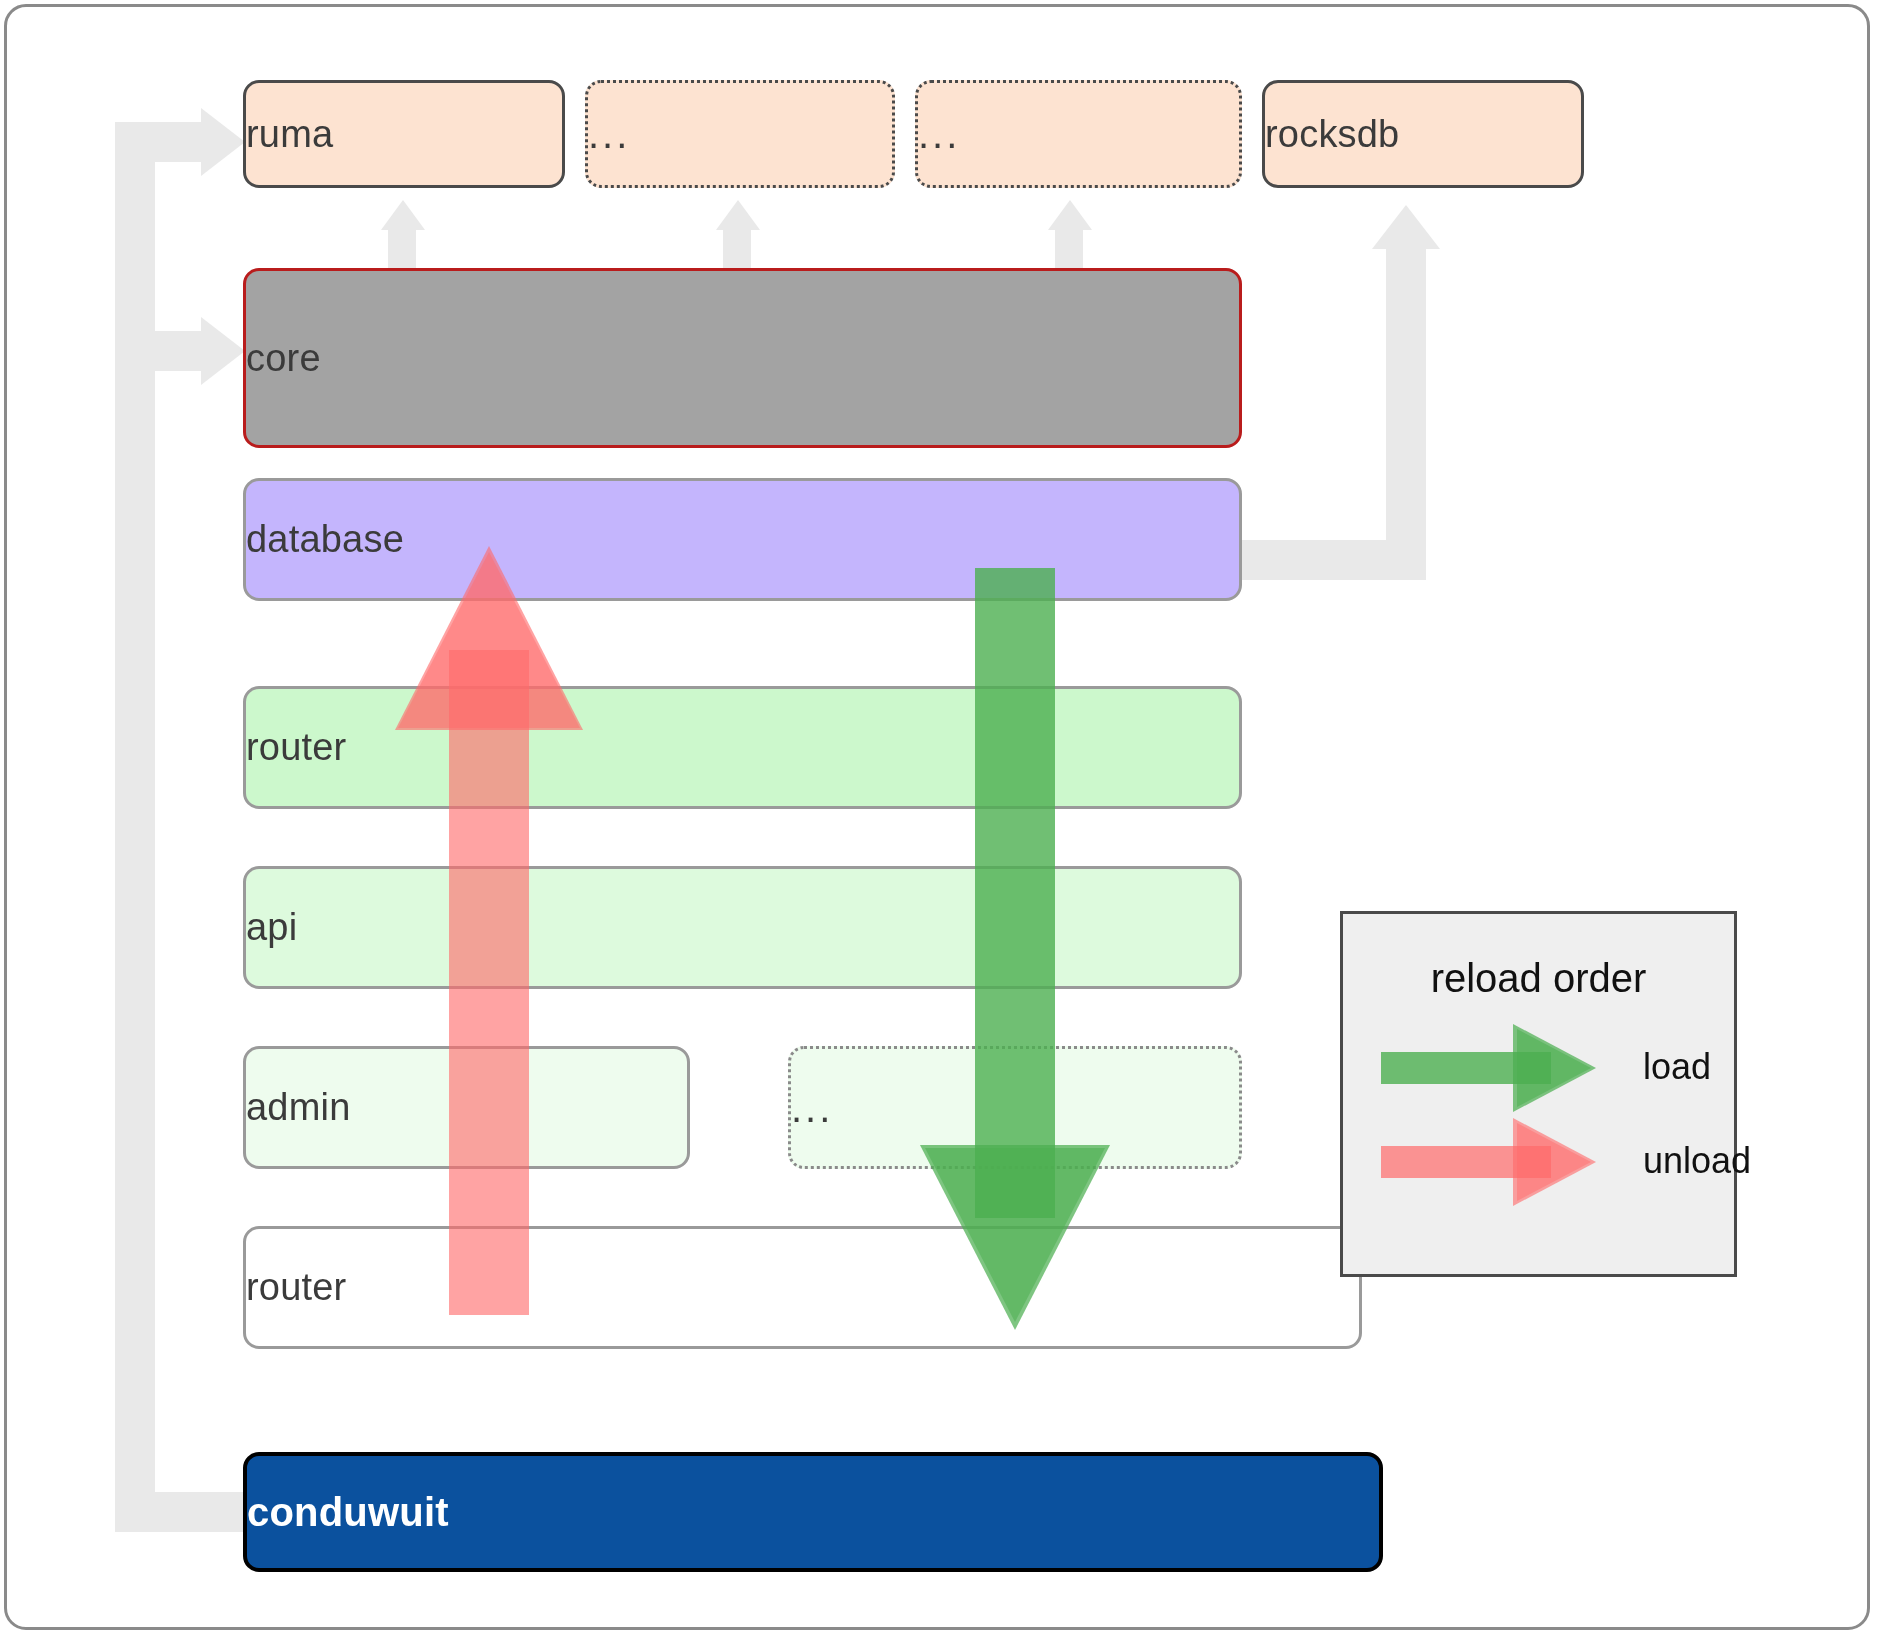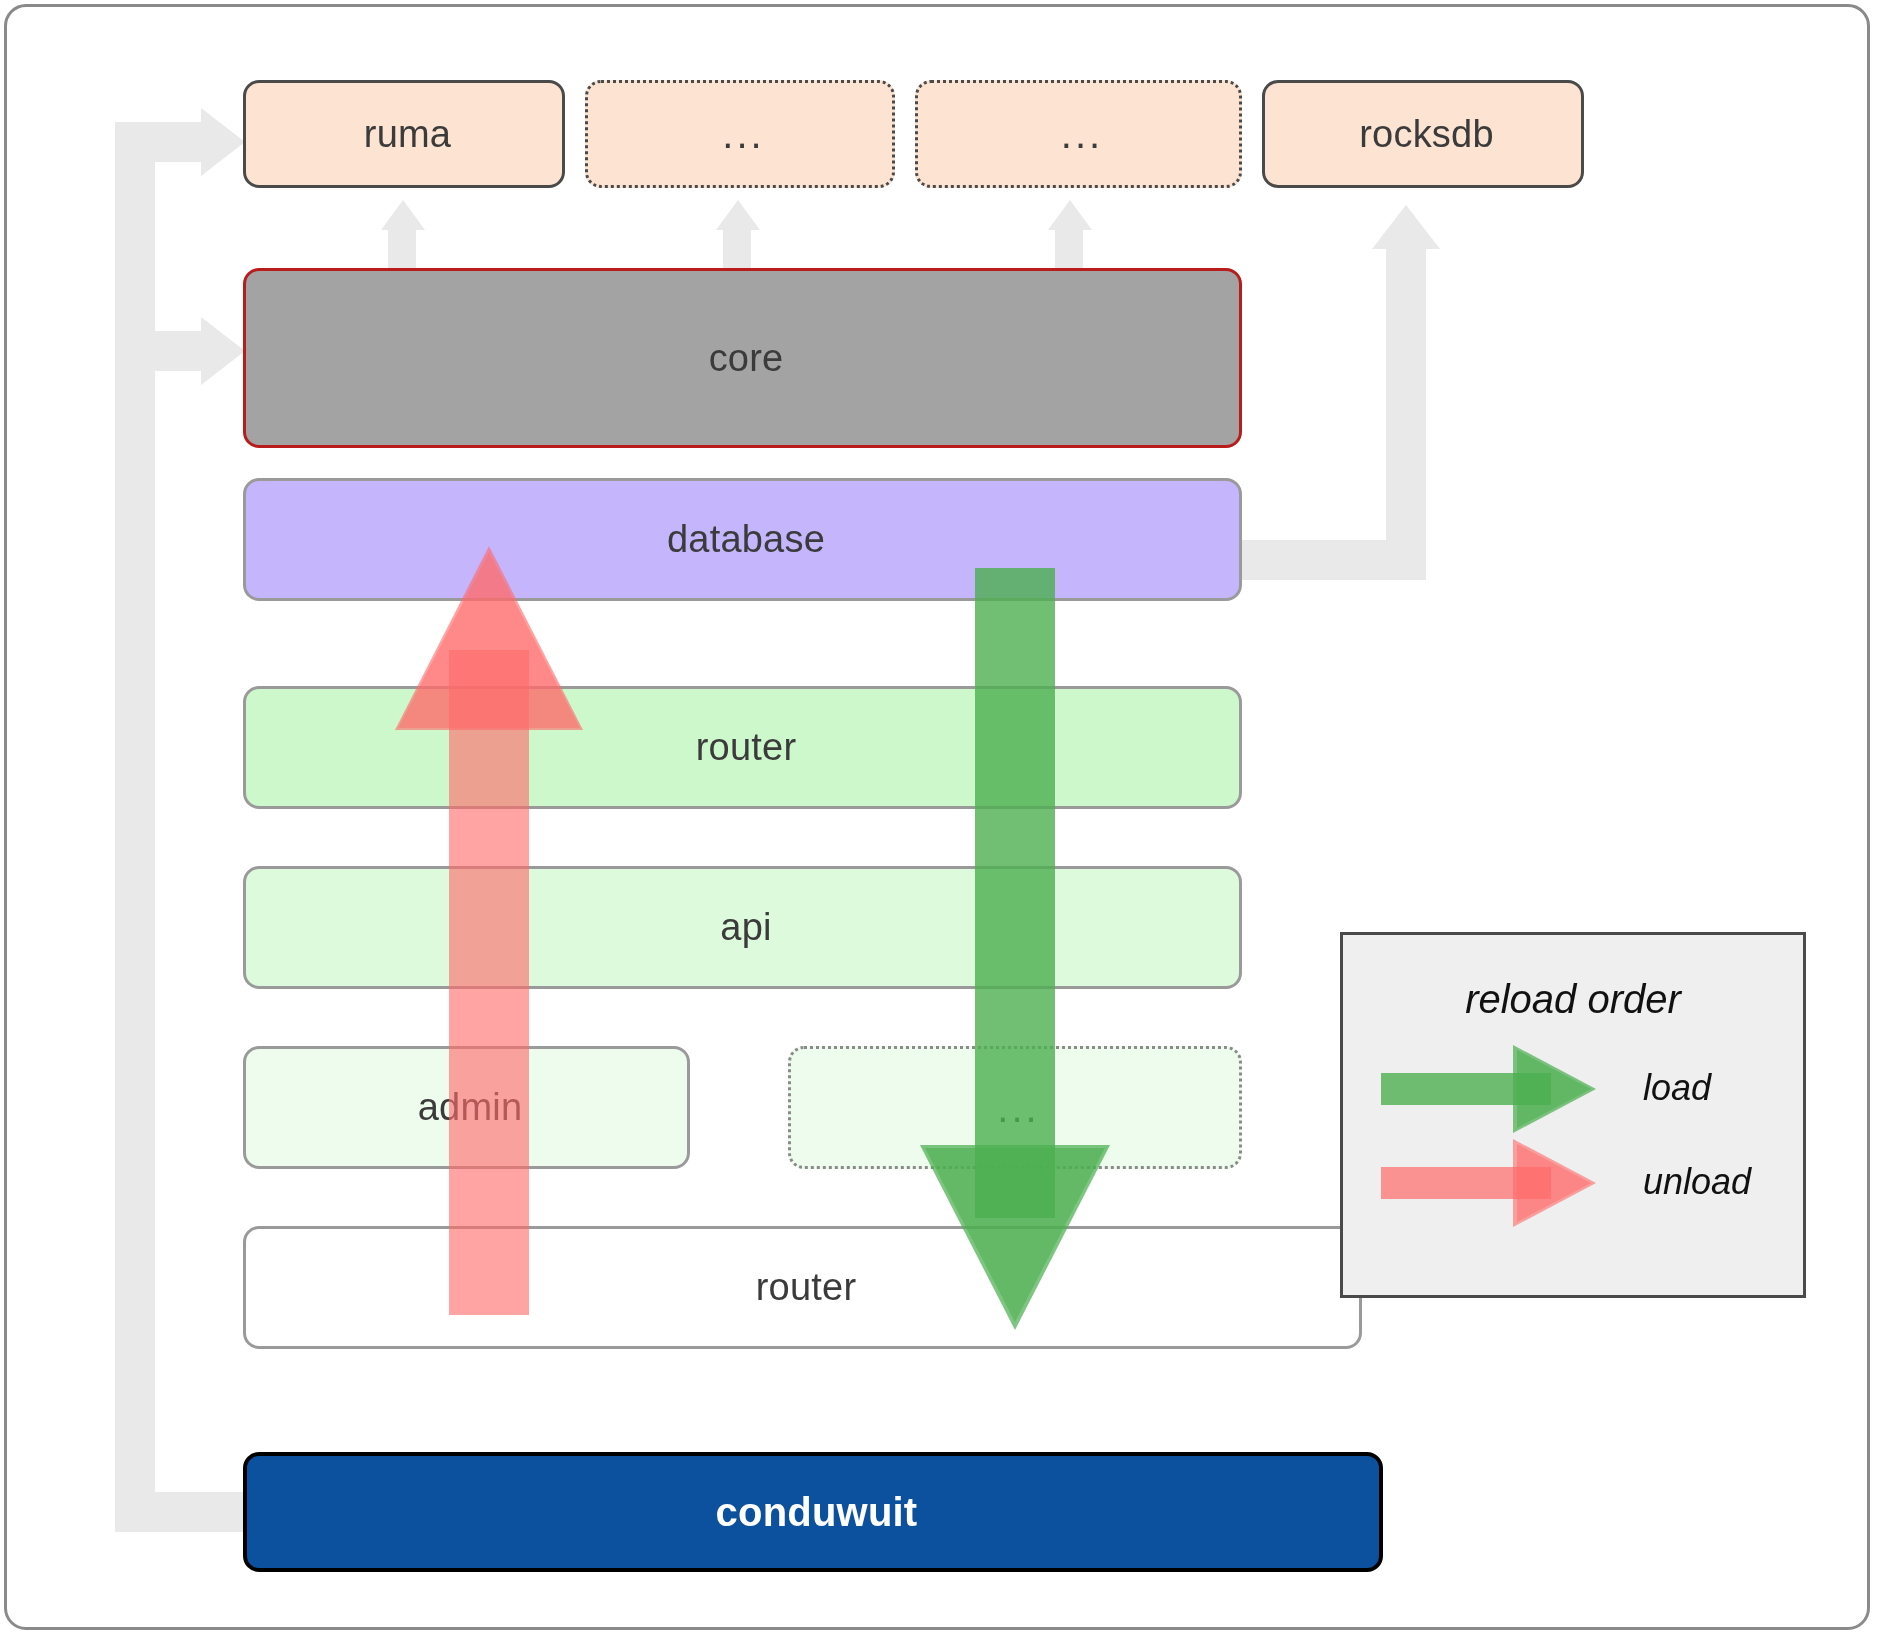--- a/index.html
+++ b/index.html
@@ -29,26 +29,24 @@
     background: #ffffff;
     box-sizing: border-box;
   }
 
   
   .node {
     position: absolute;
     box-sizing: border-box;
     display: flex;
     align-items: center;
-    justify-content: center;
     border-radius: 14px;
     font-size: 38px;
     color: #3b3b3b;
     letter-spacing: .2px;
-    padding-left: 7px;
   }
 
   .node.dotted { border-style: dotted !important; }
 
   
   .dep {
     background: #fde3d1;
     border: 3px solid #4a4a4a;
     height: 108px;
     border-radius: 16px;
@@ -216,21 +214,21 @@
       <polygon points="489,552 580,728 398,728" fill="#ff6b6b" fill-opacity="0.45"></polygon>
     </g>
 
     <g>
       <rect x="975" y="568" width="80" height="650" fill="#4caf50" fill-opacity="0.80"></rect>
       <polygon points="1015,1330 920,1145 1110,1145" fill="#4caf50" fill-opacity="0.72"></polygon>
       <polygon points="1015,1322 925,1148 1105,1148" fill="#4caf50" fill-opacity="0.55"></polygon>
     </g>
   </svg>
 
-  <div class="legend" style="left:1340px; top:932px; width:466px; height:366px;font-style:italic;">
+  <div class="legend" style="left:1340px; top:911px; width:397px; height:366px;">
     <div class="legend-title" style="top:42px;">reload order</div>
 
     <svg width="466" height="366" style="position:absolute; left:0; top:0;">
 
       <g>
         <rect x="38" y="138" width="170" height="32" fill="#4caf50" fill-opacity="0.80"></rect>
         <polygon points="253,154 170,110 170,198" fill="#4caf50" fill-opacity="0.72"></polygon>
         <polygon points="248,154 174,115 174,193" fill="#4caf50" fill-opacity="0.55"></polygon>
       </g>
 

